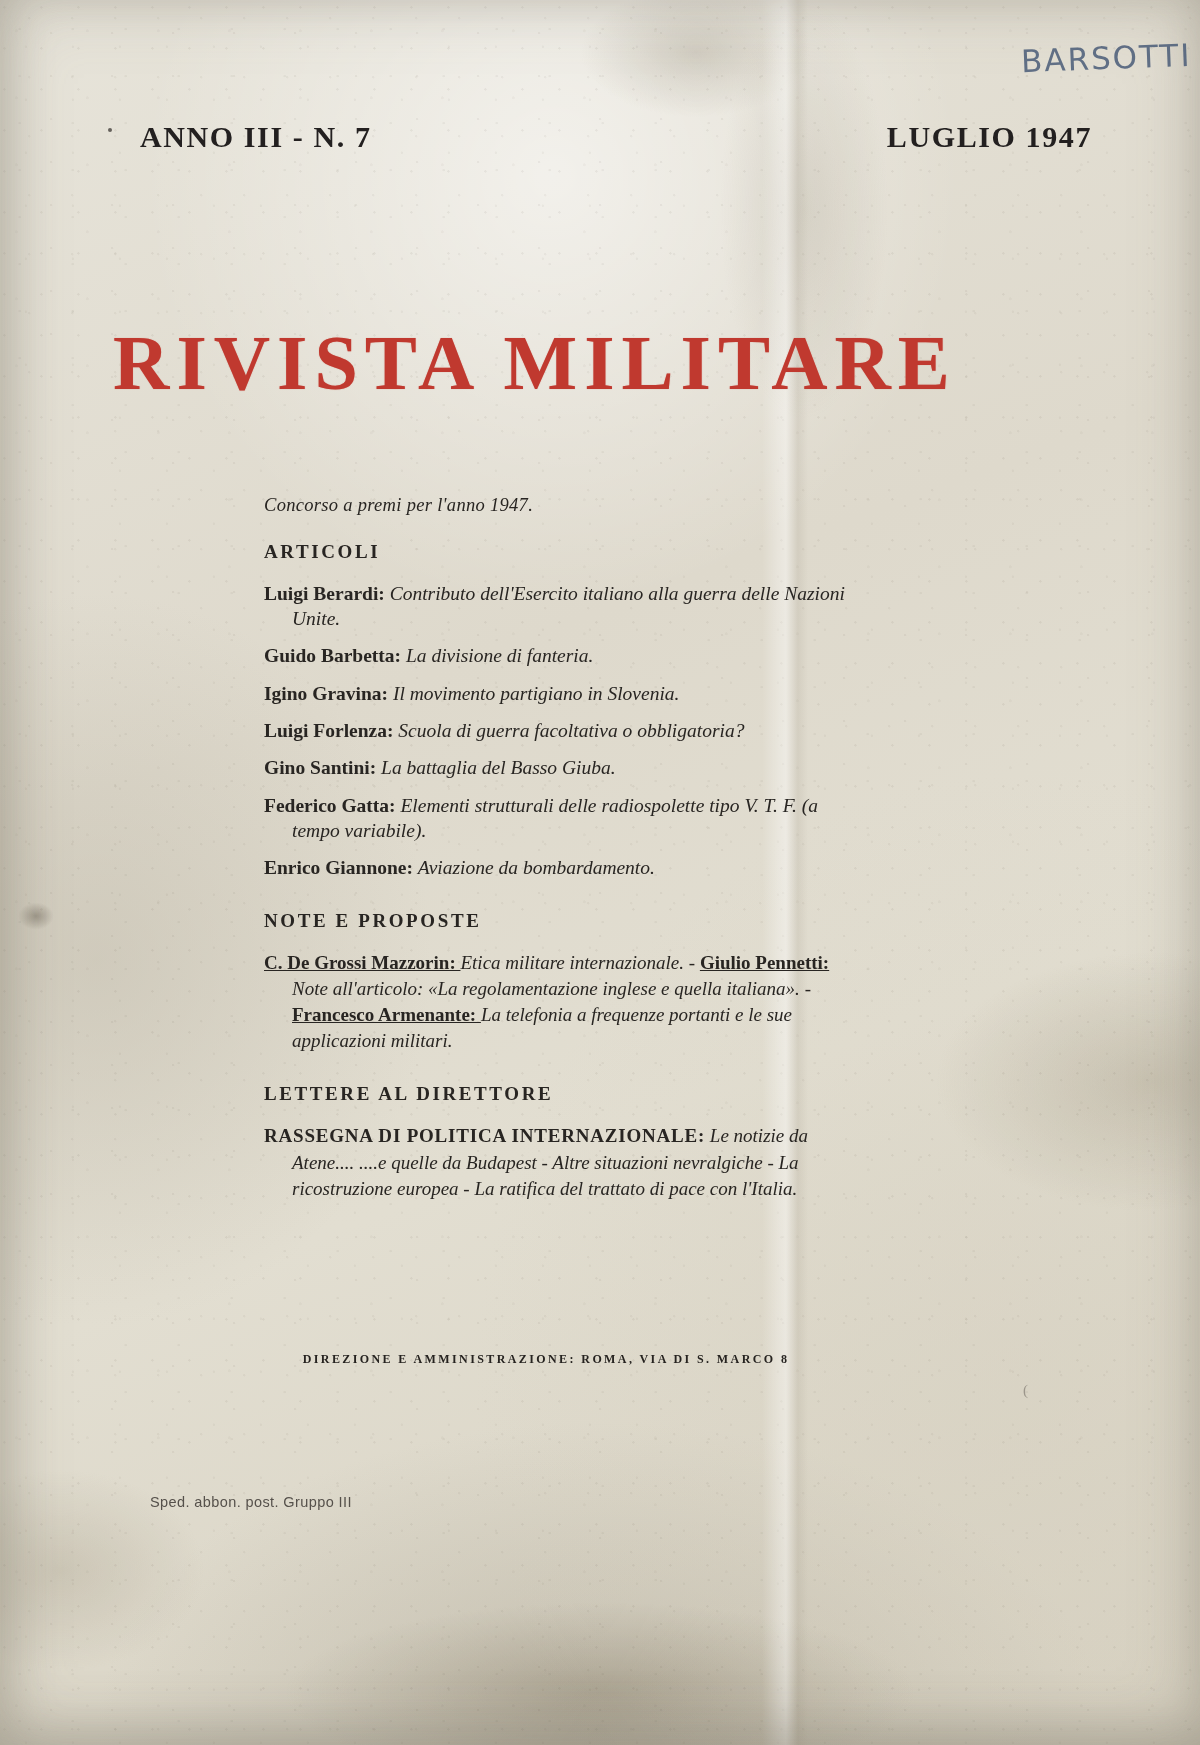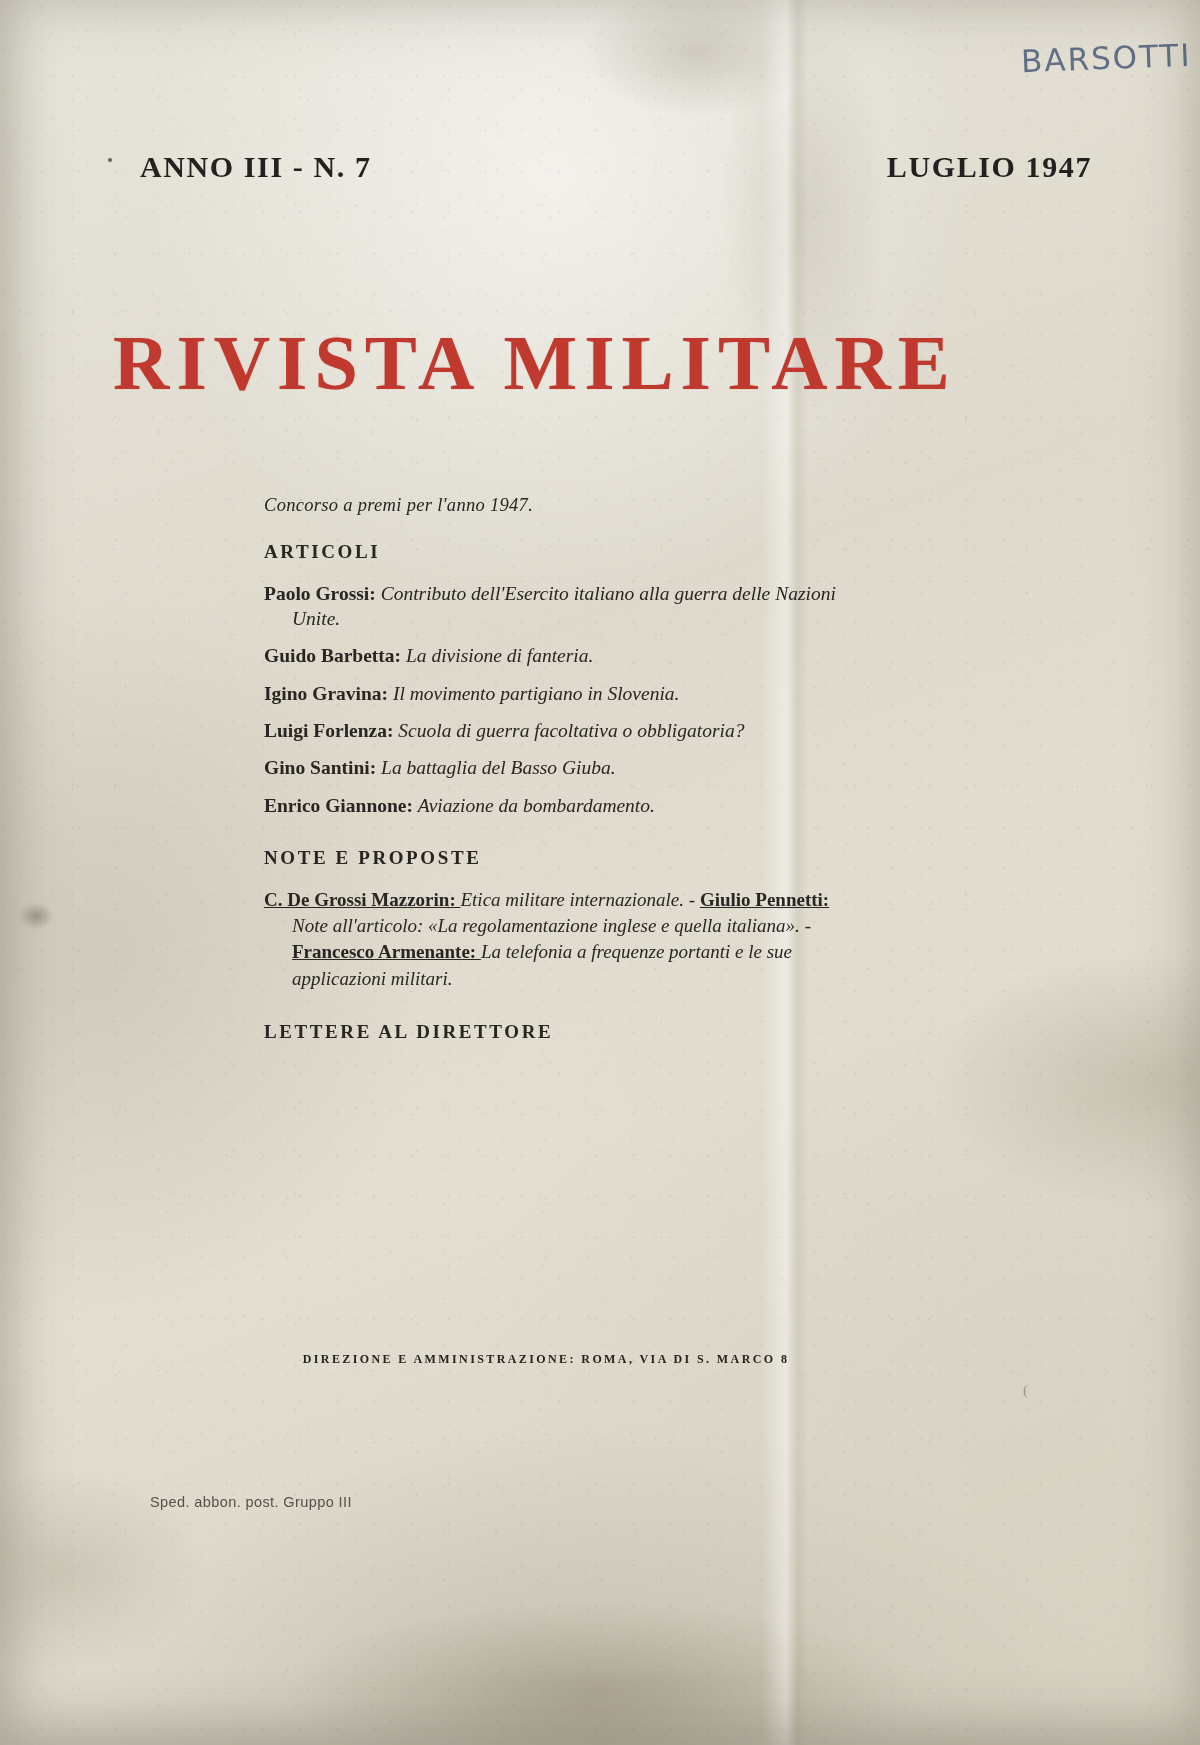--- a/index.html
+++ b/index.html
@@ -104,21 +104,20 @@
 
   
   .masthead-row {
     position: absolute;
     top: 120px;
     left: 108px;
     right: 108px;
     display: flex;
     justify-content: space-between;
     align-items: center;
-    margin-top: 30px;
   }
   .issue-dot {
     position: absolute;
     left: 0;
     top: 8px;
     width: 4px; height: 4px;
     border-radius: 50%;
     background: #3a3631;
     opacity: 0.75;
   }
@@ -270,34 +269,38 @@
 
     <div class="title">RIVISTA MILITARE</div>
 
     <div class="toc">
 
       <div class="toc-lead">Concorso a premi per l'anno 1947.</div>
 
       <div class="section-head first">ARTICOLI</div>
 
       <div id="articoli-entries">
-          <div class="entry"><span class="author">Paolo Grossi: </span><span class="ttl">Contributo dell'Esercito italiano alla guerra delle Nazioni Unite.</span></div>
+          <div class="entry"><span class="author">Luigi Berardi: </span><span class="ttl">Contributo dell'Esercito italiano alla guerra delle Nazioni Unite.</span></div>
           <div class="entry"><span class="author">Guido Barbetta: </span><span class="ttl">La divisione di fanteria.</span></div>
           <div class="entry"><span class="author">Igino Gravina: </span><span class="ttl">Il movimento partigiano in Slovenia.</span></div>
           <div class="entry"><span class="author">Luigi Forlenza: </span><span class="ttl">Scuola di guerra facoltativa o obbligatoria?</span></div>
           <div class="entry"><span class="author">Gino Santini: </span><span class="ttl">La battaglia del Basso Giuba.</span></div>
+          <div class="entry"><span class="author">Federico Gatta: </span><span class="ttl">Elementi strutturali delle radiospolette tipo V. T. F. (a tempo variabile).</span></div>
           <div class="entry"><span class="author">Enrico Giannone: </span><span class="ttl">Aviazione da bombardamento.</span></div>
         </div>
 
       <div class="section-head">NOTE E PROPOSTE</div>
 
       <div class="note-block" id="note-block"><span class="author">C. De Grossi Mazzorin: </span><span class="ttl">Etica militare internazionale.</span><span> - </span><span class="author">Giulio Pennetti: </span><span class="ttl">Note all'articolo: «La regolamentazione inglese e quella italiana».</span><span> - </span><span class="author">Francesco Armenante: </span><span class="ttl">La telefonia a frequenze portanti e le sue applicazioni militari.</span></div>
 
       <div class="section-head">LETTERE AL DIRETTORE</div>
 
+      <div class="rassegna">
+        <span class="lbl">RASSEGNA DI POLITICA INTERNAZIONALE:</span><span class="ttl"> Le notizie da Atene.... ....e quelle da Budapest - Altre situazioni nevralgiche - La ricostruzione europea - La ratifica del trattato di pace con l'Italia.</span>
+      </div>
 
     </div>
 
     <div class="footer-address">DIREZIONE E AMMINISTRAZIONE: ROMA, VIA DI S. MARCO 8</div>
 
     <div class="footer-note">Sped. abbon. post. Gruppo III</div>
 
     <div class="corner-mark">(</div>
 
   </div>

